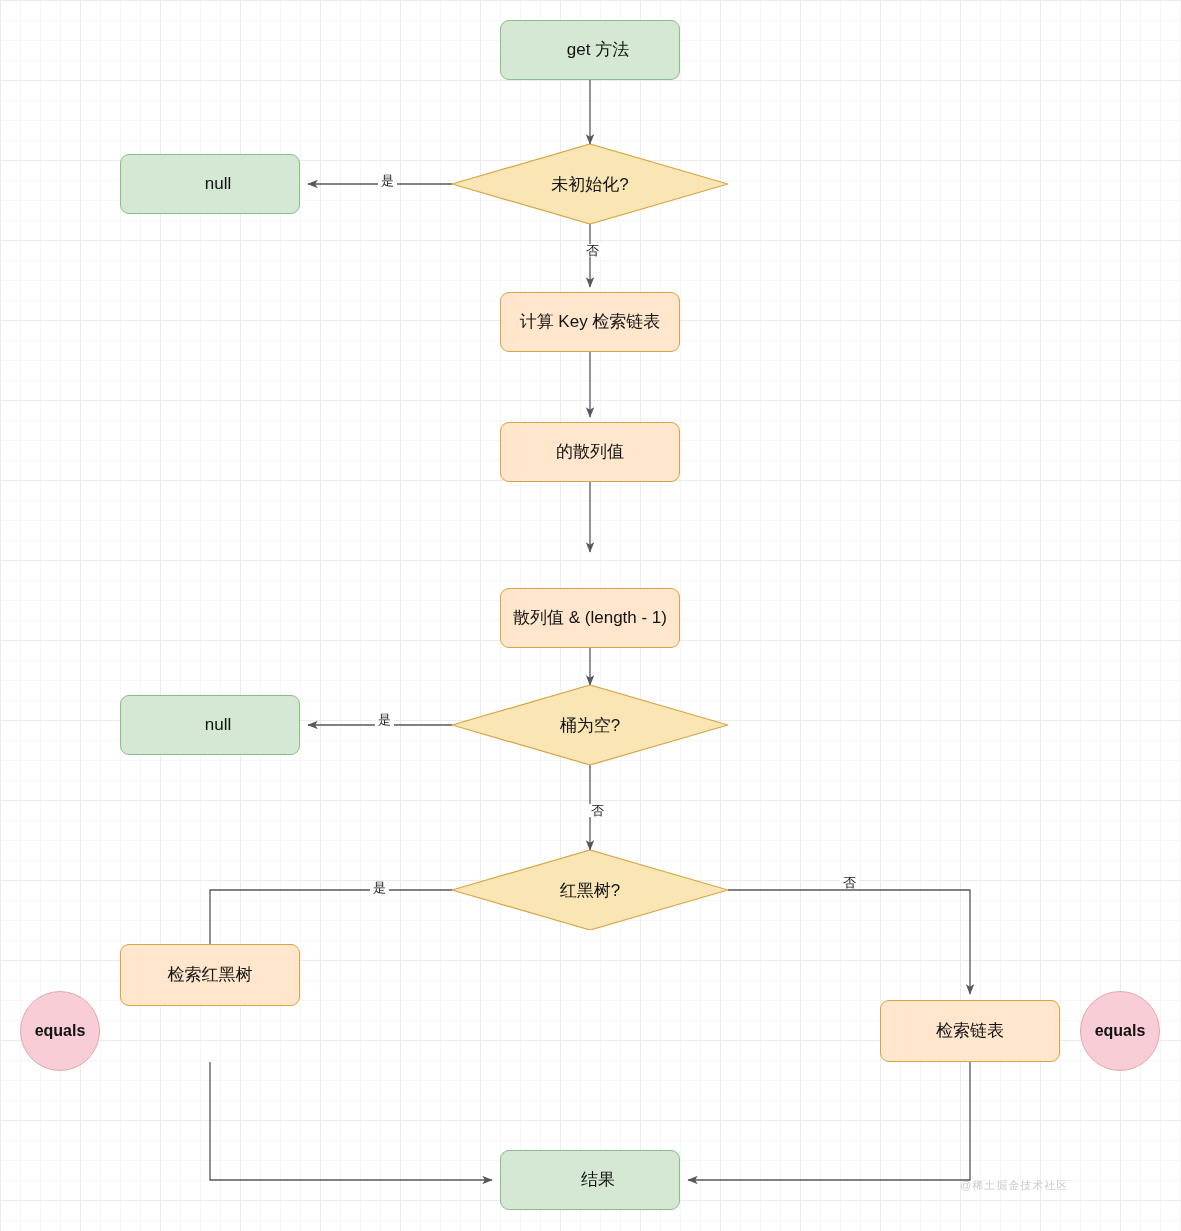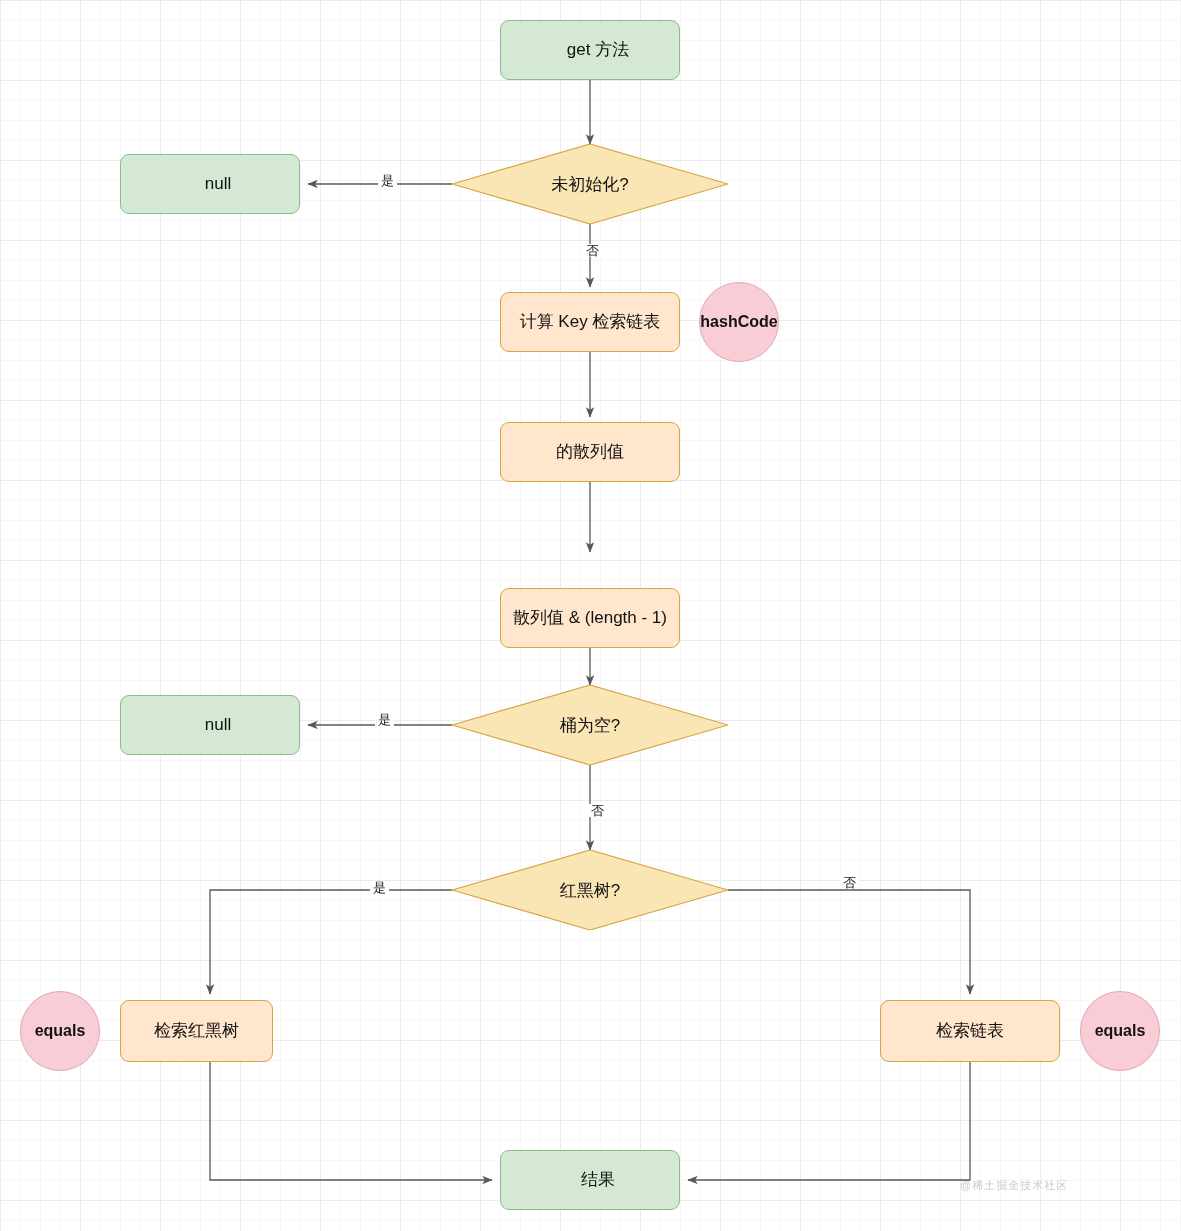--- a/index.html
+++ b/index.html
@@ -148,23 +148,20 @@
   </div>
 
   <div class="node rect green" style="left:120px; top:154px; width:180px; height:60px;">
     <span>null</span>
   </div>
 
   <div class="node rect orange" style="left:500px; top:292px; width:180px; height:60px;">
     <span>计算 Key 检索链表</span>
   </div>
 
-  <div class="node circle" style="left:699px; top:282px; width:80px; height:80px;">
-    <span>hashCode</span>
-  </div>
 
   <div class="node rect orange" style="left:500px; top:422px; width:180px; height:60px;">
     <span>的散列值</span>
   </div>
 
   <div class="node rect orange" style="left:500px; top:557px; width:180px; height:60px;margin-top:31px;">
     <span>散列值 &amp; (length - 1)</span>
   </div>
 
   <div class="diamond-wrap" style="left:452px; top:685px; width:276px; height:80px;">
@@ -178,21 +175,21 @@
     <span>null</span>
   </div>
 
   <div class="diamond-wrap" style="left:452px; top:850px; width:276px; height:80px;">
     <svg width="276" height="80" viewBox="0 0 276 80">
       <polygon points="138,0 276,40 138,80 0,40" fill="#fae5b5" stroke="#d6a441" stroke-width="1.2"></polygon>
     </svg>
     <div class="diamond-label">红黑树?</div>
   </div>
 
-  <div class="node rect orange" style="left:120px; top:1000px; width:153px; height:62px;">
+  <div class="node rect orange" style="left:120px; top:944px; width:180px; height:62px;">
     <span>检索红黑树</span>
   </div>
 
   <div class="node rect orange" style="left:880px; top:1000px; width:180px; height:62px;">
     <span>检索链表</span>
   </div>
 
   <div class="node circle" style="left:20px; top:991px; width:80px; height:80px;">
     <span>equals</span>
   </div>

